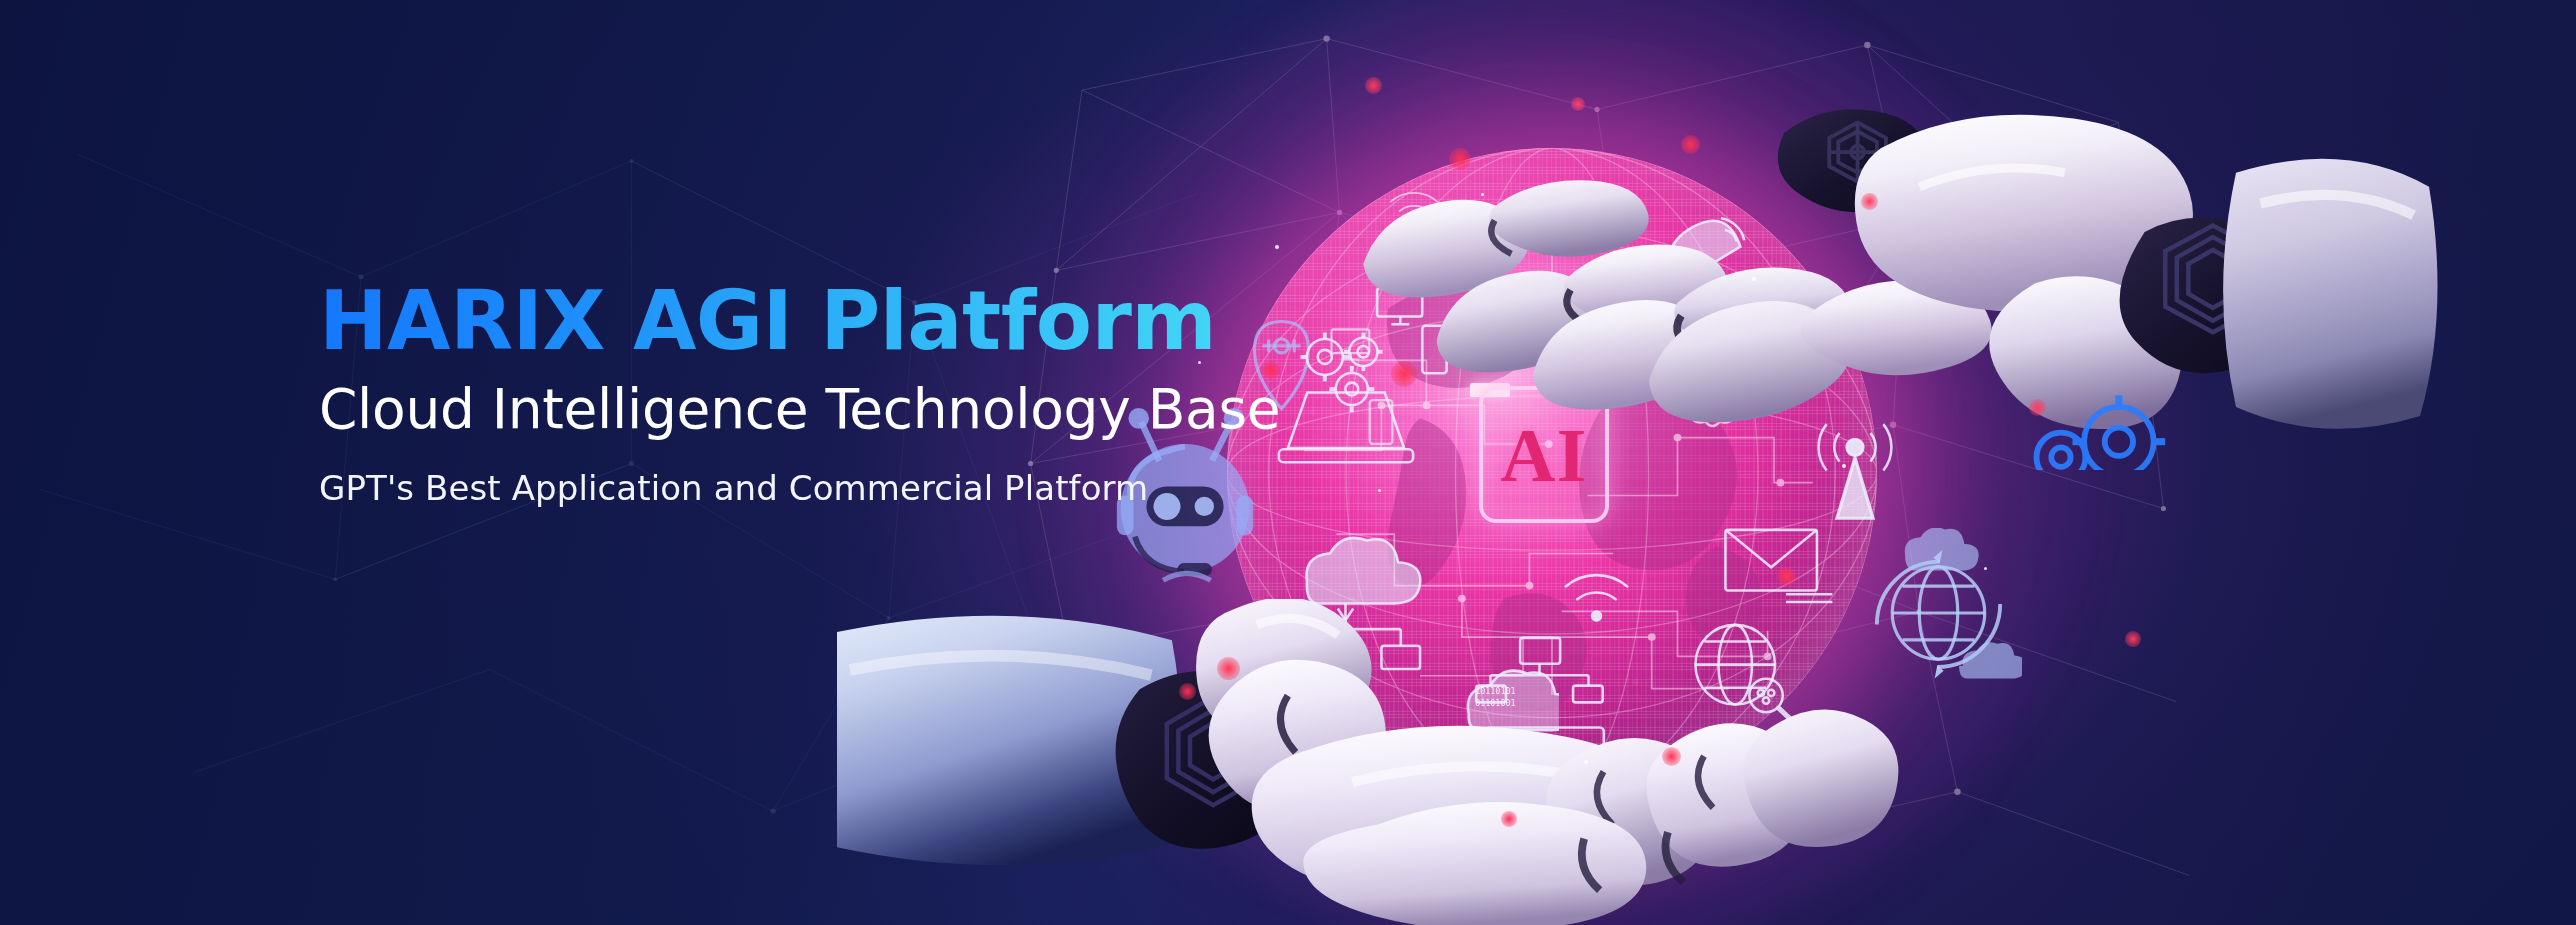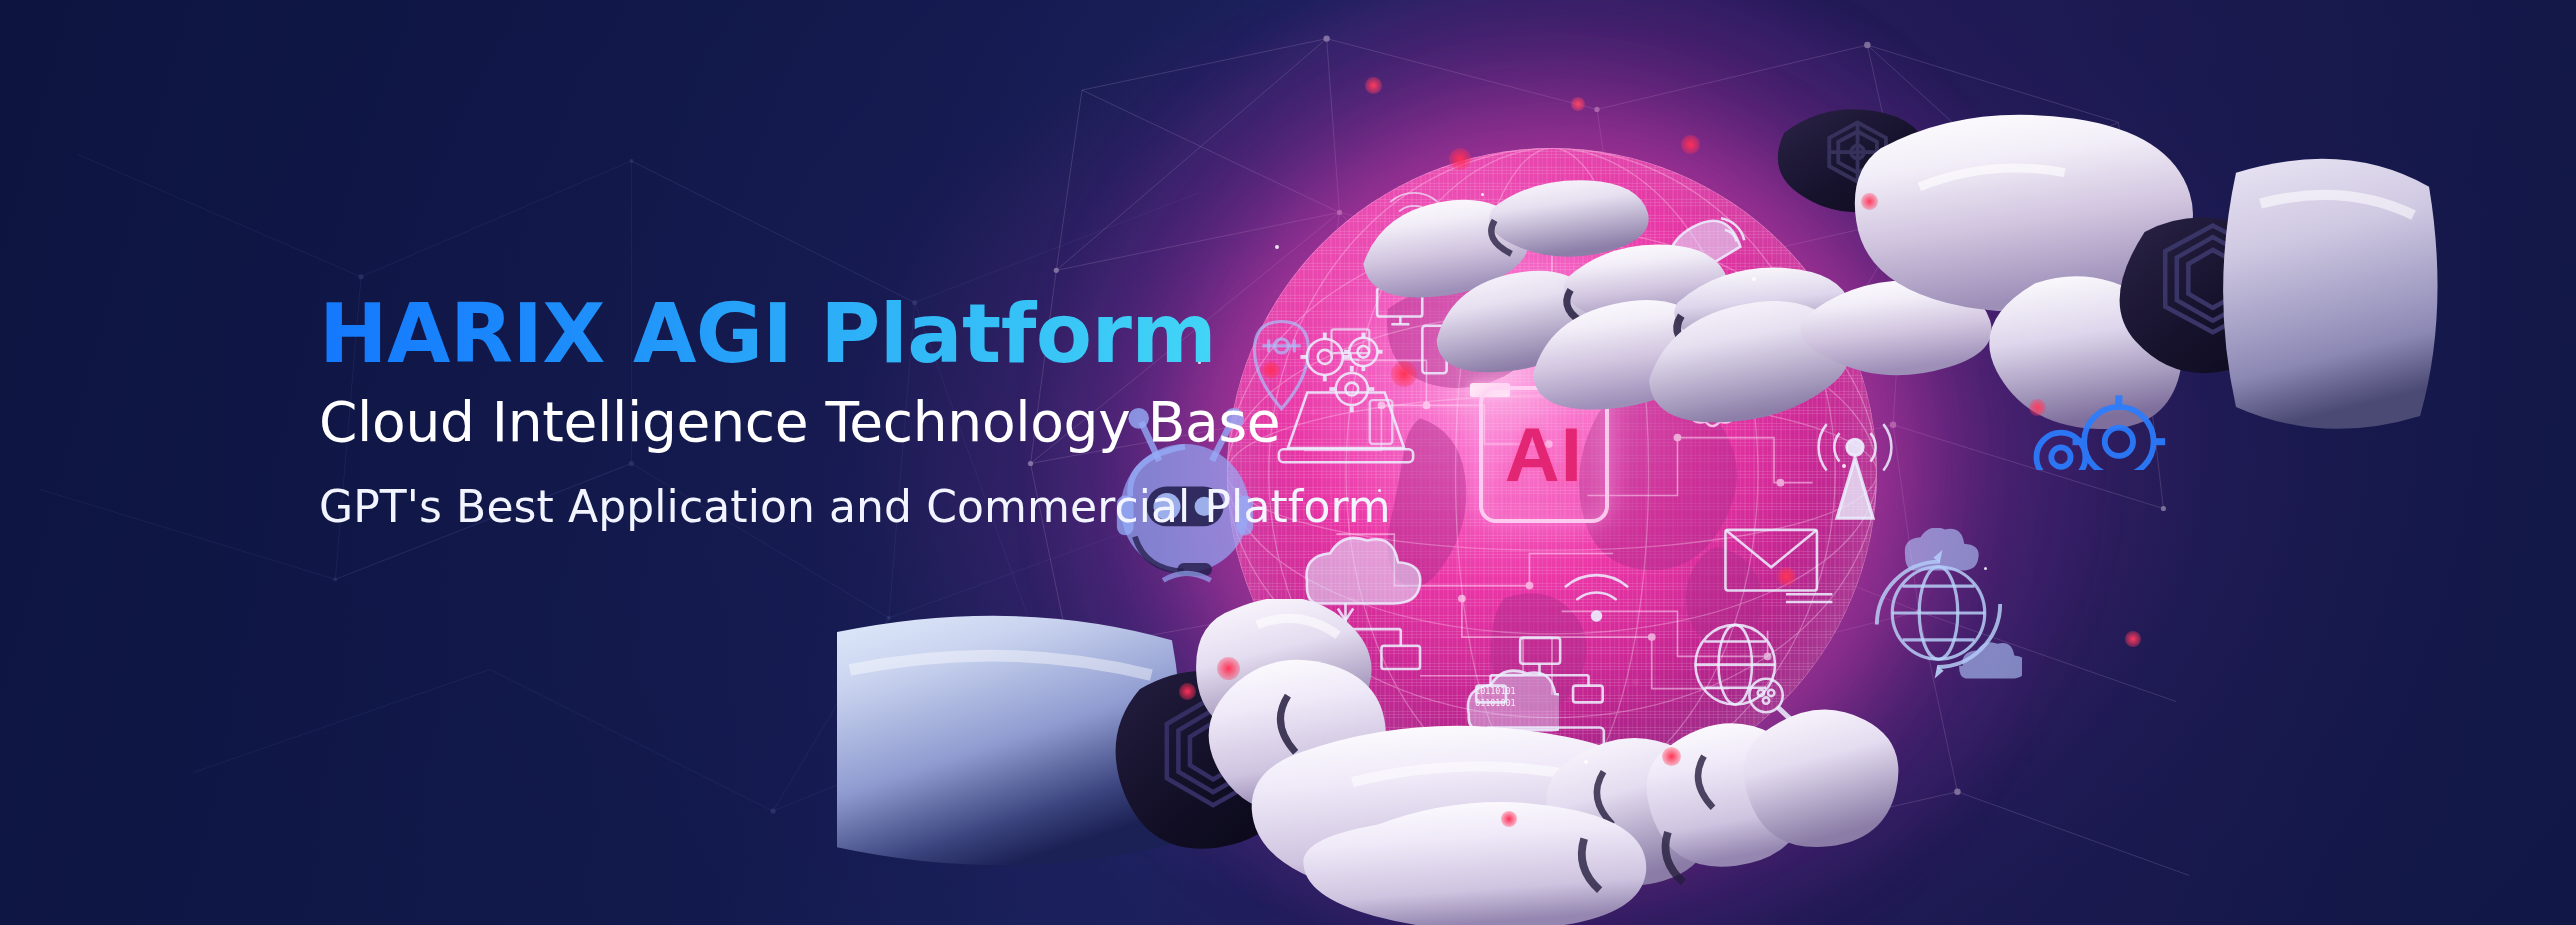--- a/index.html
+++ b/index.html
@@ -90,21 +90,21 @@
     position:absolute; left:1479px; top:386px;
     width:130px; height:137px;
     border:4.5px solid rgba(255,212,244,0.92);
     border-radius:16.7px;
     display:flex; align-items:center; justify-content:center;
     box-shadow:0 0 26px rgba(255,150,225,0.65),
                inset 0 0 22px rgba(255,180,235,0.38);
     background:rgba(255,180,230,0.10);
   }
   .ai-badge span {
-    font-family:Liberation Sans, sans-serif;
+    font-family:Liberation Serif, serif;
     font-weight:bold; font-size:76px; letter-spacing:1.3px;
     color:#e32673;
     text-shadow:0 0 11.6px rgba(255,90,170,0.6);
     line-height:1;
   }
   .ai-tab {
     position:absolute; left:1470px; top:383px;
     width:40px; height:14px; border-radius:2.6px;
     background:rgba(255,245,252,0.92);
     box-shadow:0 0 10.3px rgba(255,190,240,0.8);
@@ -112,39 +112,39 @@
 
   
   .icon { position:absolute; pointer-events:none; }
   .ico-w  { stroke:rgba(236,240,255,0.86); fill:none; stroke-width:4; }
   .ico-b  { stroke:rgba(170,190,250,0.70); fill:rgba(150,172,248,0.62); }
 
   
   .hand { position:absolute; pointer-events:none; }
 
   
-  .copy { position:absolute; left:319px; top:293px; width:966px; }
+  .copy { position:absolute; left:319px; top:280px; width:966px; }
   .title {
     font-family:"DejaVu Sans", sans-serif;
     font-weight:bold; font-size:82px; line-height:1.0;
     letter-spacing:-0.6px; white-space:nowrap;
     background:linear-gradient(92deg,#1478ff 0%, #1d8dfb 26%, #2fb4f7 58%, #45dcf6 100%);
     -webkit-background-clip:text; background-clip:text;
     -webkit-text-fill-color:transparent; color:transparent;
   }
   .subtitle {
     margin-top:19px;
     font-family:"DejaVu Sans", sans-serif;
     font-weight:400; font-size:55px; line-height:1.05;
     color:#ffffff; letter-spacing:-0.3px; white-space:nowrap;
   }
   .tagline {
     margin-top:31px;
     font-family:"DejaVu Sans", sans-serif;
-    font-weight:400; font-size:44px; line-height:1.1;
+    font-weight:400; font-size:34px; line-height:1.1;
     color:#f2f5ff; letter-spacing:0.1px; white-space:nowrap;
   }
 
   
   .spark { position:absolute; border-radius:50%; pointer-events:none; }
   .sp-dot { position:absolute; border-radius:50%; background:rgba(255,255,255,.85); pointer-events:none; }
 </style>
 </head>
 <body>
 

